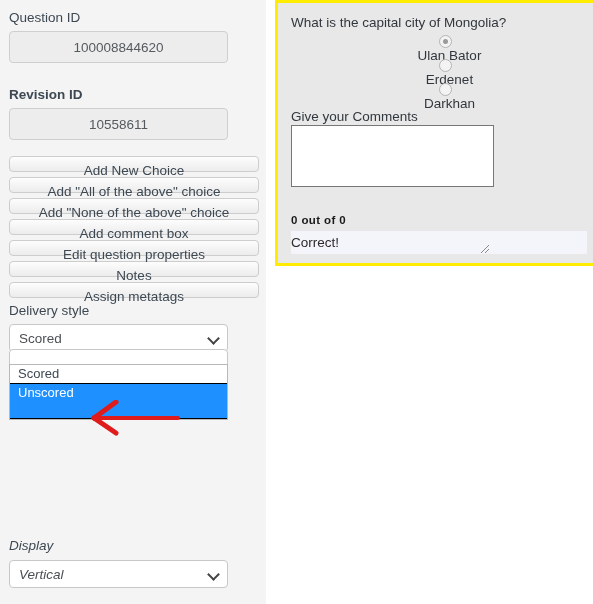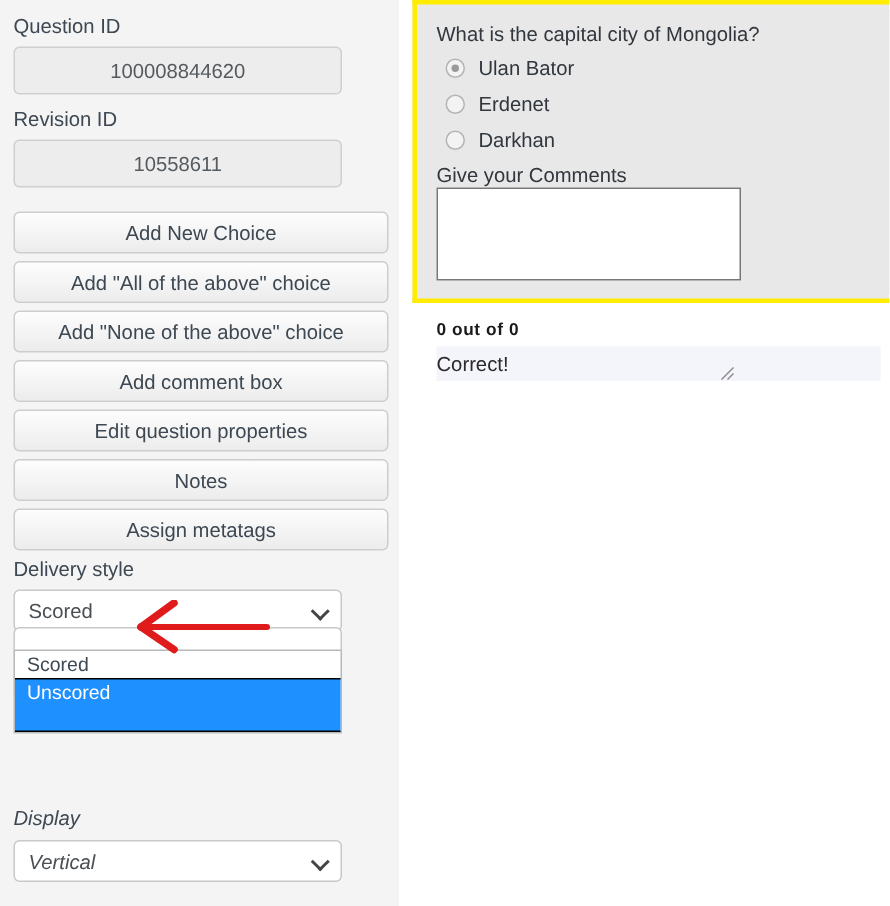--- a/index.html
+++ b/index.html
@@ -53,21 +53,21 @@
     outline: none;
     text-align: center;
   }
 
   .btn-stack { margin-top: 16px; }
 
   .std-button {
     display: block;
     box-sizing: border-box;
     width: 250px;
-    height: 28px;
+    height: 16px;
     margin: 0 0 5px 9px;
     background: linear-gradient(#fdfdfd, #ececec);
     border: 1px solid #cdcdcd;
     border-radius: 4px;
     font-family: "Liberation Sans", sans-serif;
     font-size: 13.5px;
     color: #3d4852;
     cursor: pointer;
     text-align: center;
     line-height: 28px;
@@ -186,21 +186,21 @@
   
   #display-group { position: absolute; left: 0; top: 538px; width: 266px; font-style: italic; }
   #display-group .field-label { margin-bottom: 6px; }
 
   
   #preview-panel {
     position: absolute;
     left: 275px;
     top: 0;
     width: 318px;
-    height: 202px;
+    height: 266px;
     box-sizing: border-box;
     border: 3px solid #ffec00;
     border-right: none;
     background: #e8e8e8;
   }
   #preview-inner {
     position: absolute;
     left: 5px;
     top: 3px;
     right: 0;
@@ -211,20 +211,21 @@
     margin: 8px 0 0 8px;
     font-size: 13.5px;
     color: #31373d;
     line-height: 17px;
   }
   .choice-row {
     display: flex;
     align-items: center;
     margin: 4px 0 0 14px;
     height: 20px;
+    flex-direction: column;
   }
   .radio {
     box-sizing: border-box;
     width: 13px;
     height: 13px;
     border-radius: 50%;
     border: 1px solid #b4b4b4;
     background: #f3f3f3;
     position: relative;
     flex: none;
@@ -290,21 +291,21 @@
   }
 </style>
 </head>
 <body>
 
 <div id="left-panel">
 
   <div class="field-label first">Question ID</div>
   <input class="text-input" type="text" value="100008844620" style="">
 
-  <div class="field-label" style="margin-top:9px;">Revision ID</div>
+  <div class="field-label" style="margin-top:24px;font-weight:bold;">Revision ID</div>
   <input class="text-input" type="text" value="10558611" style="">
 
   <div class="btn-stack">
     <button class="std-button">Add New Choice</button>
     <button class="std-button">Add "All of the above" choice</button>
     <button class="std-button">Add "None of the above" choice</button>
     <button class="std-button">Add comment box</button>
     <button class="std-button">Edit question properties</button>
     <button class="std-button">Notes</button>
     <button class="std-button">Assign metatags</button>

